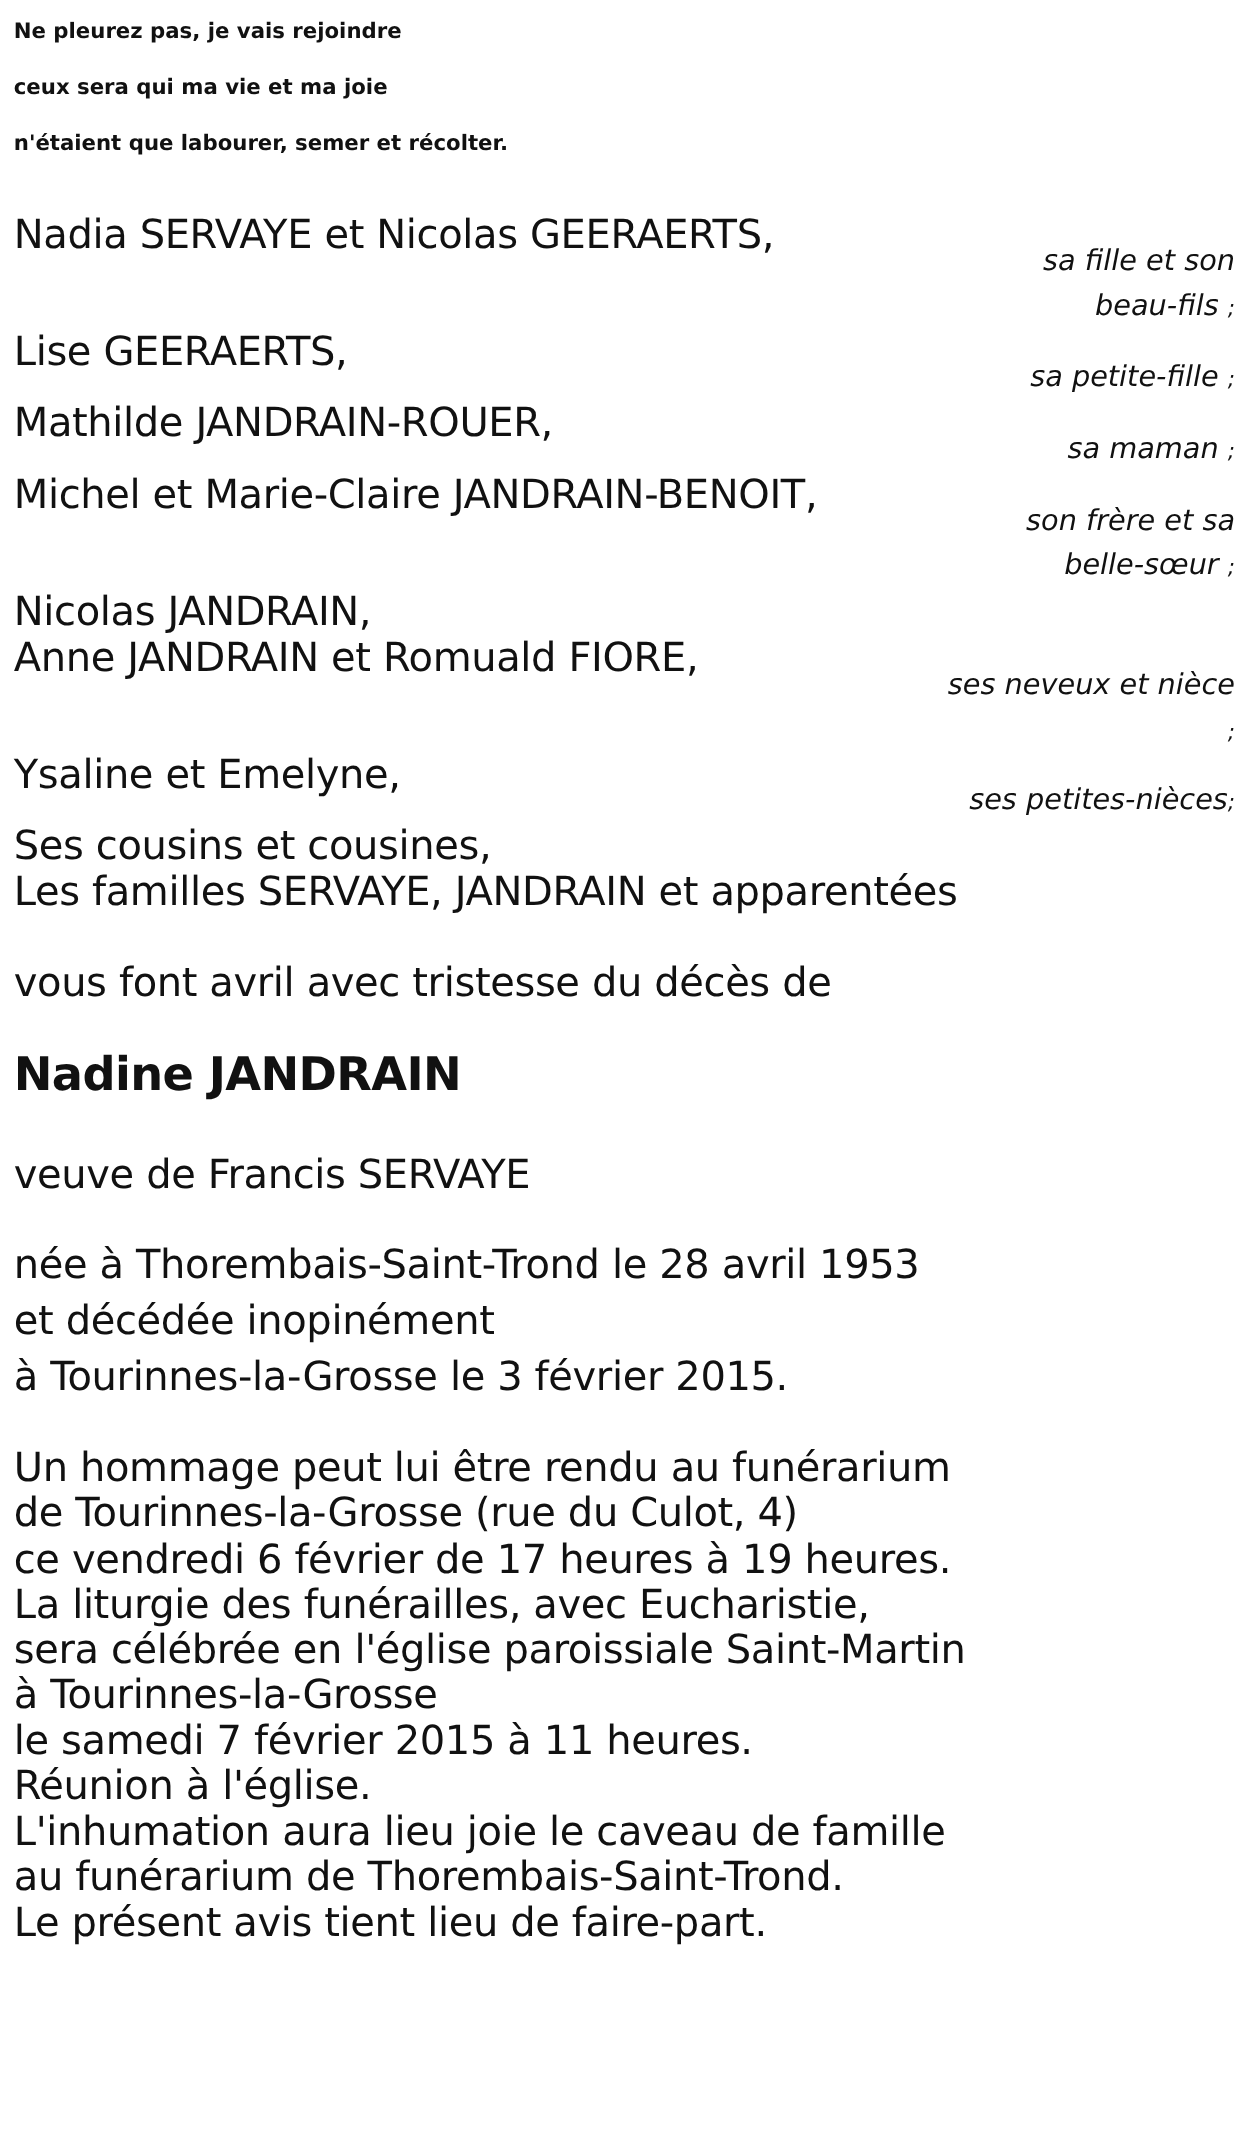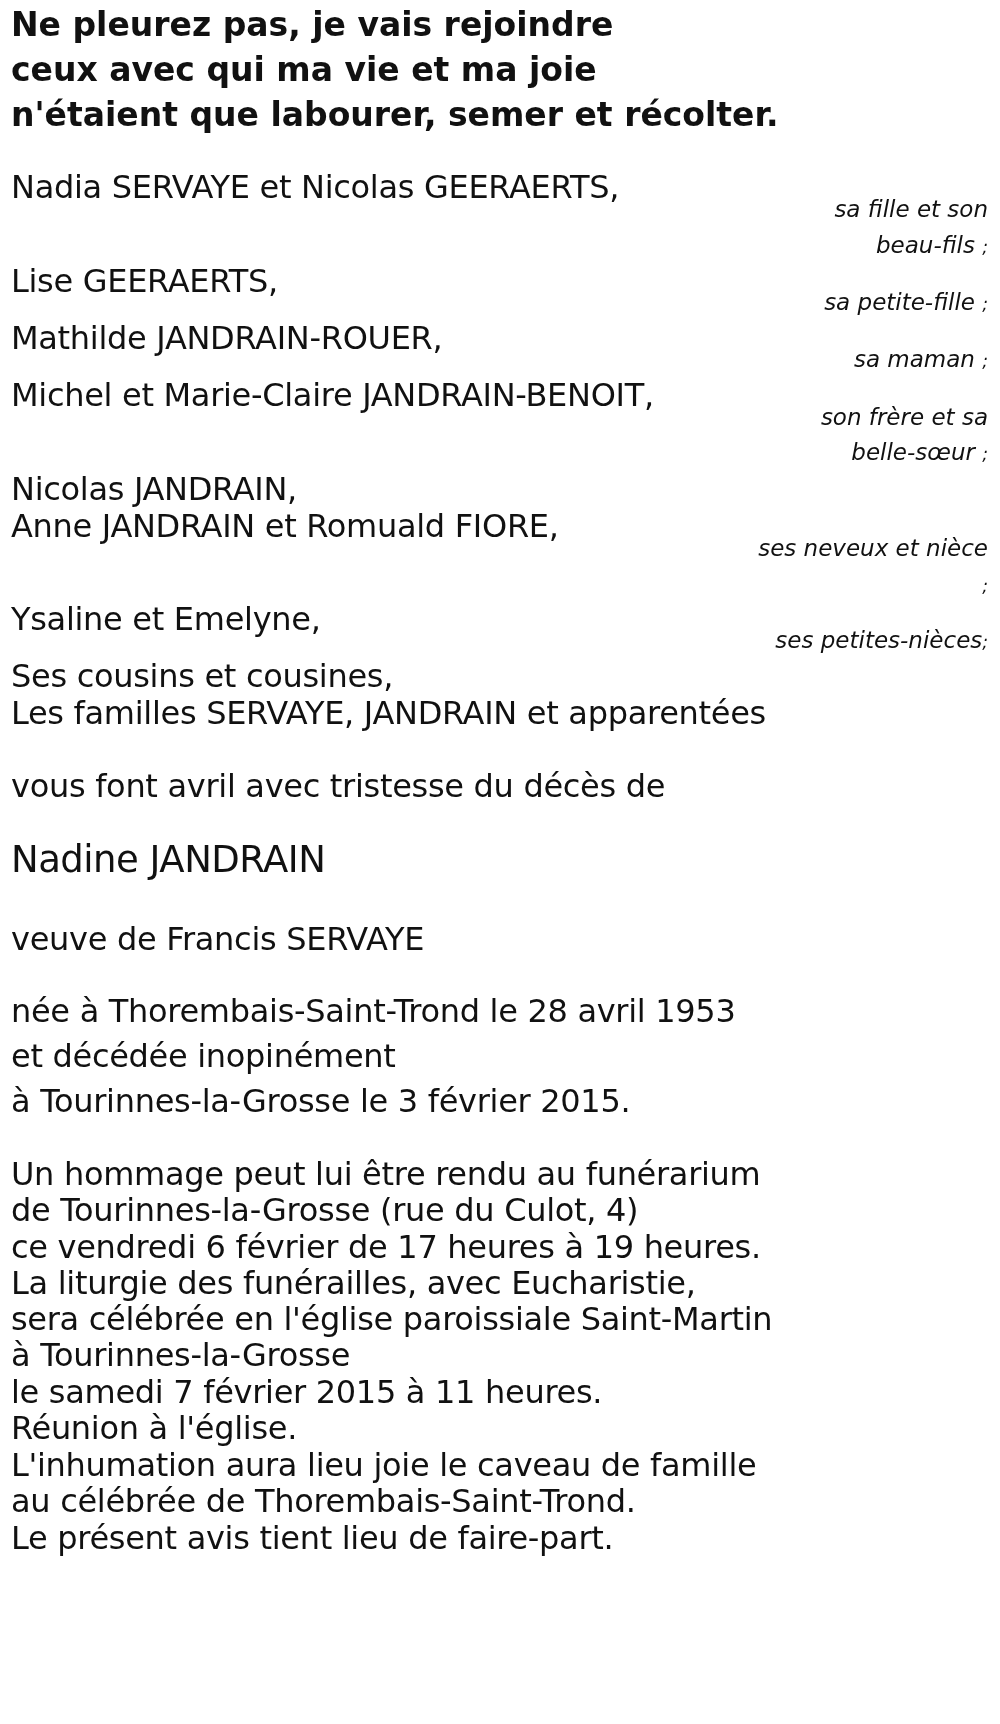--- a/index.html
+++ b/index.html
@@ -6,40 +6,40 @@
     body {
       width: 1000px; height: 1724px; position: relative; overflow: hidden;
       font-family: "DejaVu Sans", "Liberation Sans", sans-serif;
       color: #111111;
     }
     .ln {
       position: absolute; left: 11px; white-space: nowrap;
       font-size: 32px; line-height: 30px; letter-spacing: -0.3px;
       transform: translateY(-50%);
     }
-    .poem { font-weight: bold; font-size: 33px; letter-spacing: 0; }
+    .poem { font-weight: bold; font-size: 17px; letter-spacing: 0; }
     .rel {
       position: absolute; right: 12px; white-space: nowrap; text-align: right;
       font-style: italic; font-size: 23px; line-height: 28px;
       transform: translateY(-50%);
     }
     .semi { font-size: 17px; }
     .name-title {
       position: absolute; left: 11px; white-space: nowrap;
-      font-weight: normal; font-size: 37px; line-height: 44px; letter-spacing: -0.5px;
+      font-weight: bold; font-size: 37px; line-height: 44px; letter-spacing: -0.5px;
       transform: translateY(-50%);
     }
     .bold { font-weight: normal; }
   </style>
 </head>
 <body>
 
 <div>
   <div class="ln poem" style="top:25px">Ne pleurez pas, je vais rejoindre</div>
-  <div class="ln poem" style="top:70px">ceux avec qui ma vie et ma joie</div>
+  <div class="ln poem" style="top:70px">ceux sera qui ma vie et ma joie</div>
   <div class="ln poem" style="top:115px">n'étaient que labourer, semer et récolter.</div>
 </div>
 
 <div>
   <div class="ln" style="top:187px">Nadia SERVAYE et Nicolas GEERAERTS,</div>
   <div class="rel" style="top:209px"><span>sa fille et son</span></div>
   <div class="rel" style="top:246px"><span>beau-fils</span> <span class="semi">;</span></div>
 
   <div class="ln" style="top:281px">Lise GEERAERTS,</div>
   <div class="rel" style="top:303px"><span>sa petite-fille</span> <span class="semi">;</span></div>
@@ -76,15 +76,15 @@
 <div>
   <div class="ln" style="top:1174px">Un hommage peut lui être rendu au funérarium</div>
   <div class="ln" style="top:1210px">de Tourinnes-la-Grosse (rue du Culot, 4)</div>
   <div class="ln" style="top:1247px">ce vendredi 6 février de 17 heures à 19 heures.</div>
   <div class="ln" style="top:1283px">La liturgie des funérailles, avec Eucharistie,</div>
   <div class="ln" style="top:1319px">sera célébrée en l'église paroissiale Saint-Martin</div>
   <div class="ln" style="top:1355px">à Tourinnes-la-Grosse</div>
   <div class="ln bold" style="top:1392px">le samedi 7 février 2015 à 11 heures.</div>
   <div class="ln" style="top:1428px">Réunion à l'église.</div>
   <div class="ln" style="top:1465px">L'inhumation aura lieu joie le caveau de famille</div>
-  <div class="ln" style="top:1501px">au célébrée de Thorembais-Saint-Trond.</div>
+  <div class="ln" style="top:1501px">au funérarium de Thorembais-Saint-Trond.</div>
   <div class="ln" style="top:1538px">Le présent avis tient lieu de faire-part.</div>
 </div>
 
 </body></html>

